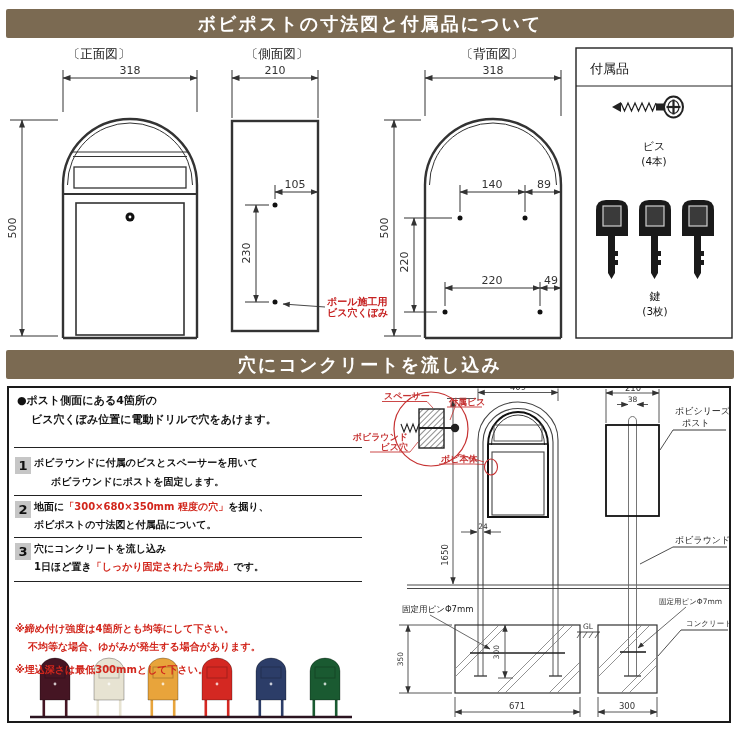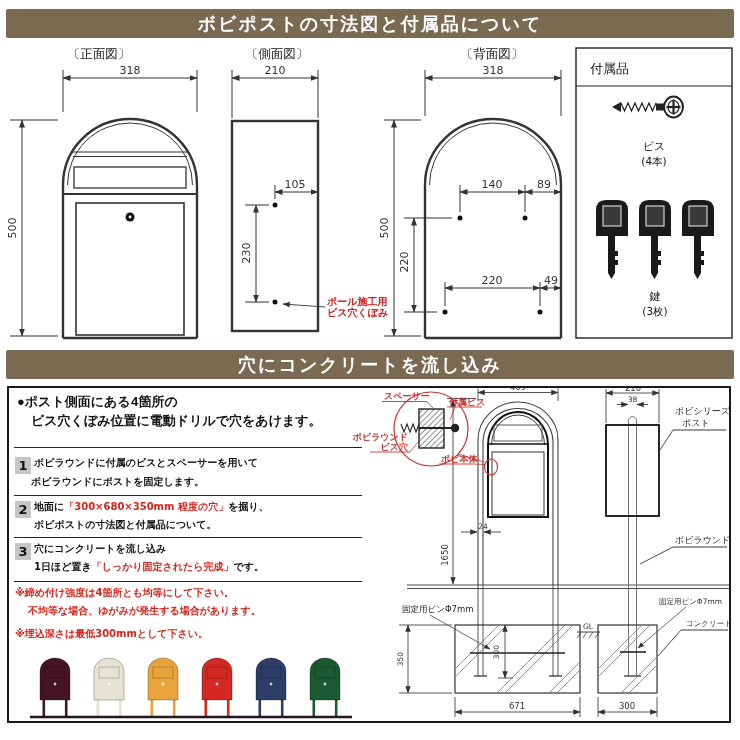--- a/index.html
+++ b/index.html
@@ -19,22 +19,22 @@
   .acclbl{font-size:11px;fill:#111;}
   .accsub{font-size:10.5px;fill:#111;}
   .acctitle{font-size:13px;fill:#111;}
   .redlbl{font-size:9px;font-weight:bold;fill:#c63333;}
   .redlbl2{font-size:10px;font-weight:bold;fill:#c62222;}
   .blklbl{font-size:8.5px;fill:#222;}
   .blklbl9{font-size:9px;fill:#222;}
   .install-box{position:absolute;left:7px;top:386px;width:724px;height:337px;
                border:2px solid #1a1a1a;box-sizing:border-box;}
   .t{position:absolute;font-size:10px;font-weight:bold;color:#111;white-space:nowrap;}
-  .intro{font-size:13px;font-family:Liberation Mono, monospace;}
-  .red{color:#d2261c;}
+  .intro{font-size:11px;}
+  .red{color:#d2261c;margin-top:36px;}
   .stepnum{position:absolute;width:16px;height:17px;background:#c6c6c6;color:#111;
            font-size:13px;font-weight:bold;text-align:center;line-height:17px;}
   .hr{position:absolute;left:5px;width:348px;height:0;border-top:1.5px solid #222;}
 </style>
 </head>
 <body>
 
 <div class="page">
 
   <div class="bar bar1">ボビポストの寸法図と付属品について</div>
@@ -343,21 +343,21 @@
     </g>
   </svg>
 
   <div class="install-box">
     <div class="t intro" style="left:8px;top:5px">●ポスト側面にある4箇所の</div>
     <div class="t intro" style="left:22px;top:24px">ビス穴くぼみ位置に電動ドリルで穴をあけます。</div>
     <div class="hr" style="top:59px"></div>
 
     <span class="stepnum" style="left:6px;top:69px">1</span>
     <div class="t" style="left:25px;top:68px">ボビラウンドに付属のビスとスペーサーを用いて</div>
-    <div class="t" style="left:22px;top:87px">ボビラウンドにポストを固定します。</div>
+    <div class="t" style="left:42px;top:87px">ボビラウンドにポストを固定します。</div>
     <div class="hr" style="top:107px"></div>
 
     <span class="stepnum" style="left:6px;top:113px">2</span>
     <div class="t" style="left:25px;top:112px">
       <span>地面に</span><span class="red">「300×680×350mm 程度の穴」</span><span>を掘り、</span>
     </div>
     <div class="t" style="left:25px;top:130px">ボビポストの寸法図と付属品について。</div>
     <div class="hr" style="top:149px"></div>
 
     <span class="stepnum" style="left:6px;top:155px">3</span>

